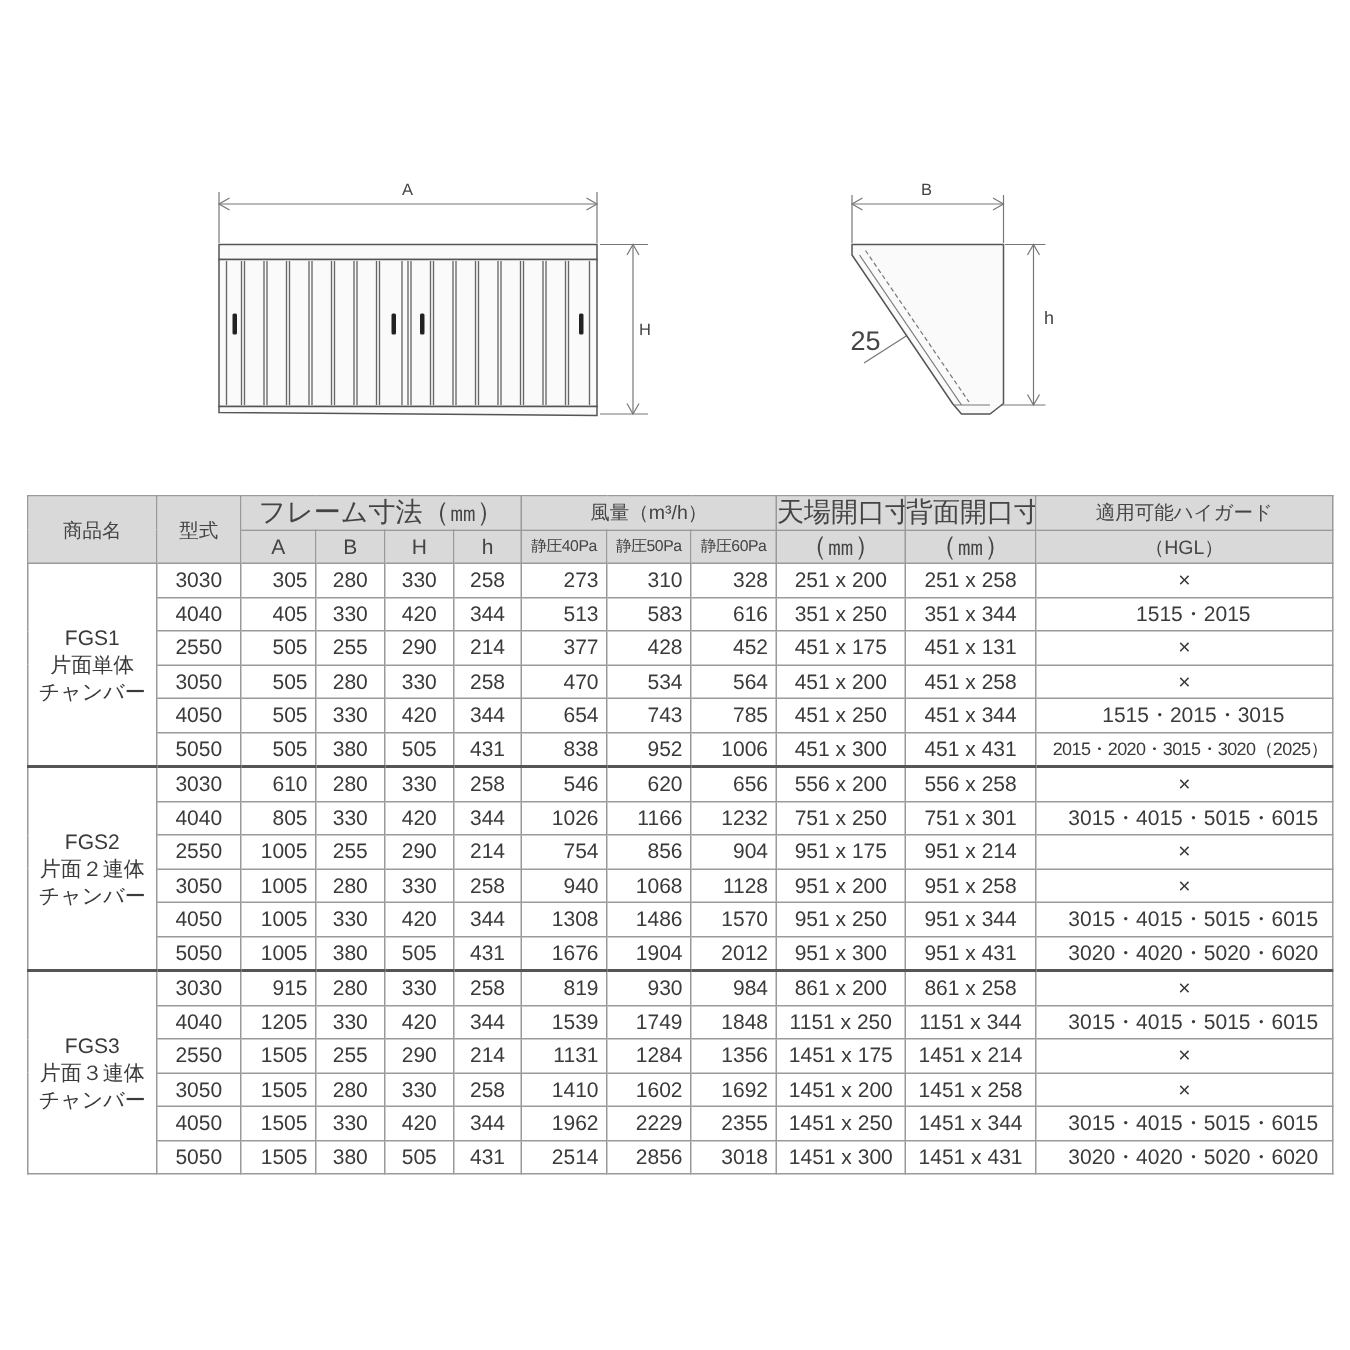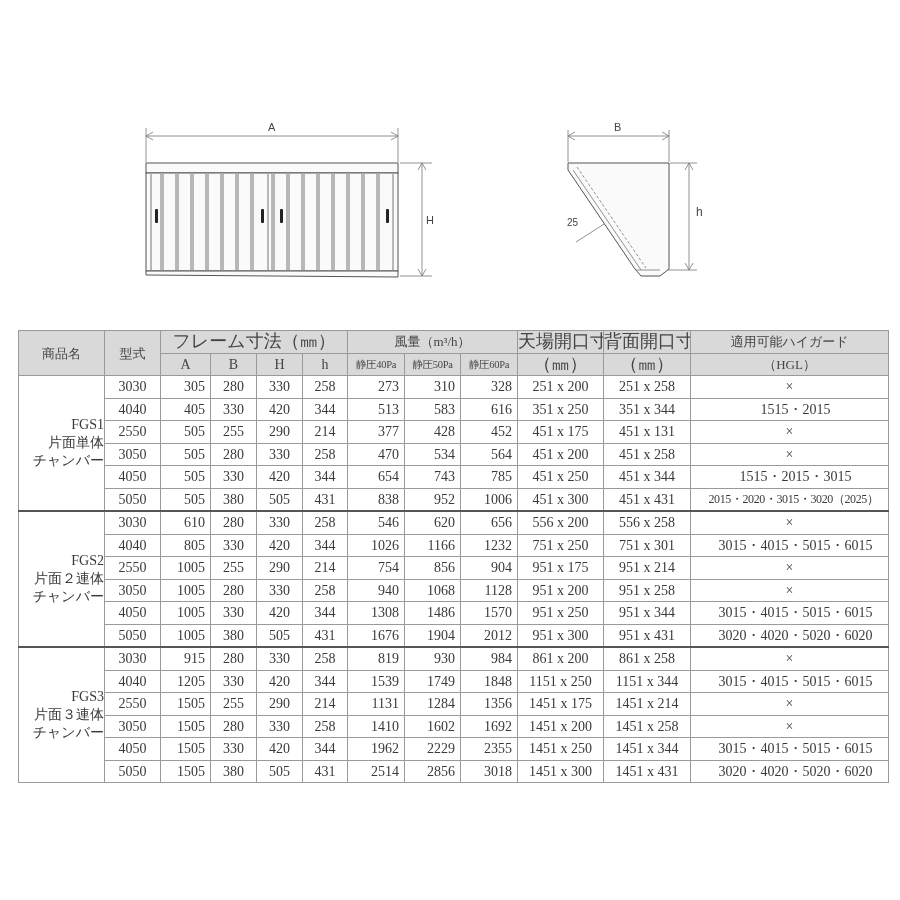--- a/index.html
+++ b/index.html
@@ -4,33 +4,33 @@
 <style>
   html, body { margin: 0; padding: 0; background: #ffffff; }
   body { width: 900px; height: 900px; position: relative; overflow: hidden;
          font-family: "DejaVu Sans", "Liberation Sans", sans-serif; color: #3a3a3a; }
   .drawing { position: absolute; left: 0; top: 0; width: 900px; height: 320px; }
   .drawing svg { position: absolute; left: 0; top: 0; }
   .dim-label { position: absolute; font-family: "Liberation Sans", sans-serif; color: #444; }
 
   table.spec { position: absolute; left: 18px; top: 330px; width: 870px;
                border-collapse: collapse; table-layout: fixed;
-               font-family: Liberation Serif, serif; font-size: 14px; color: #3a3a3a; padding-left: 14px; }
+               font-family: Liberation Sans, sans-serif; font-size: 14px; color: #3a3a3a; padding-left: 14px; }
   table.spec th, table.spec td { border: 1px solid #9a9a9a; padding: 0; height: 21.5px;
                line-height: 21px; white-space: nowrap; overflow: hidden; }
   table.spec th { background: #d9d9d9; font-weight: normal; font-size: 13px; color: #444; }
   table.spec th.sub { font-size: 18px; }
   table.spec th.sub-sm { font-size: 10.5px; letter-spacing: -0.3px; margin-top: 43px; }
   table.spec td { text-align: center; background: #fff; }
   table.spec td.num { text-align: right; padding-right: 5px; }
   table.spec td.num-c { text-align: center; }
   table.spec td.hgl { text-align: center; padding-left: 12px; }
   table.spec td.hgl.center { text-align: center; padding-left: 0; }
   table.spec td.hgl.small { font-size: 12px; padding-left: 8px; letter-spacing: -0.4px; }
-  table.spec td.product { vertical-align: middle; line-height: 18px; font-size: 14px; text-align: right; }
+  table.spec td.product { vertical-align: middle; line-height: 18px; font-size: 14px; text-align: center; }
   table.spec tr.group-start td { border-top: 2px solid #555; }
   table.spec { border: 1.5px solid #666; }
   .product-line { display: block; }
 </style>
 </head>
 <body>
 
 <div class="drawing">
   <svg width="900" height="320" viewBox="0 0 900 320">
 
@@ -120,21 +120,21 @@
       <line x1="573" y1="170" x2="641" y2="270"></line>
       <line x1="577" y1="167" x2="646" y2="268" stroke-dasharray="3,2"></line>
       <line x1="636" y1="270" x2="660" y2="270"></line>
     </g>
   </svg>
 
   <span class="dim-label" style="left:268px; top:121px; font-size:11px;">A</span>
   <span class="dim-label" style="left:426px; top:214px; font-size:11px;">H</span>
   <span class="dim-label" style="left:614px; top:121px; font-size:11px;">B</span>
   <span class="dim-label" style="left:696px; top:205px; font-size:12px;">h</span>
-  <span class="dim-label" style="left:567px; top:217px; font-size:10px;">25</span>
+  <span class="dim-label" style="left:567px; top:217px; font-size:18px;">25</span>
 </div>
 
 <table class="spec">
   <colgroup>
     <col style="width:86px">
       <col style="width:56px">
     <col style="width:50px">
       <col style="width:46px">
       <col style="width:46px">
       <col style="width:45px">

